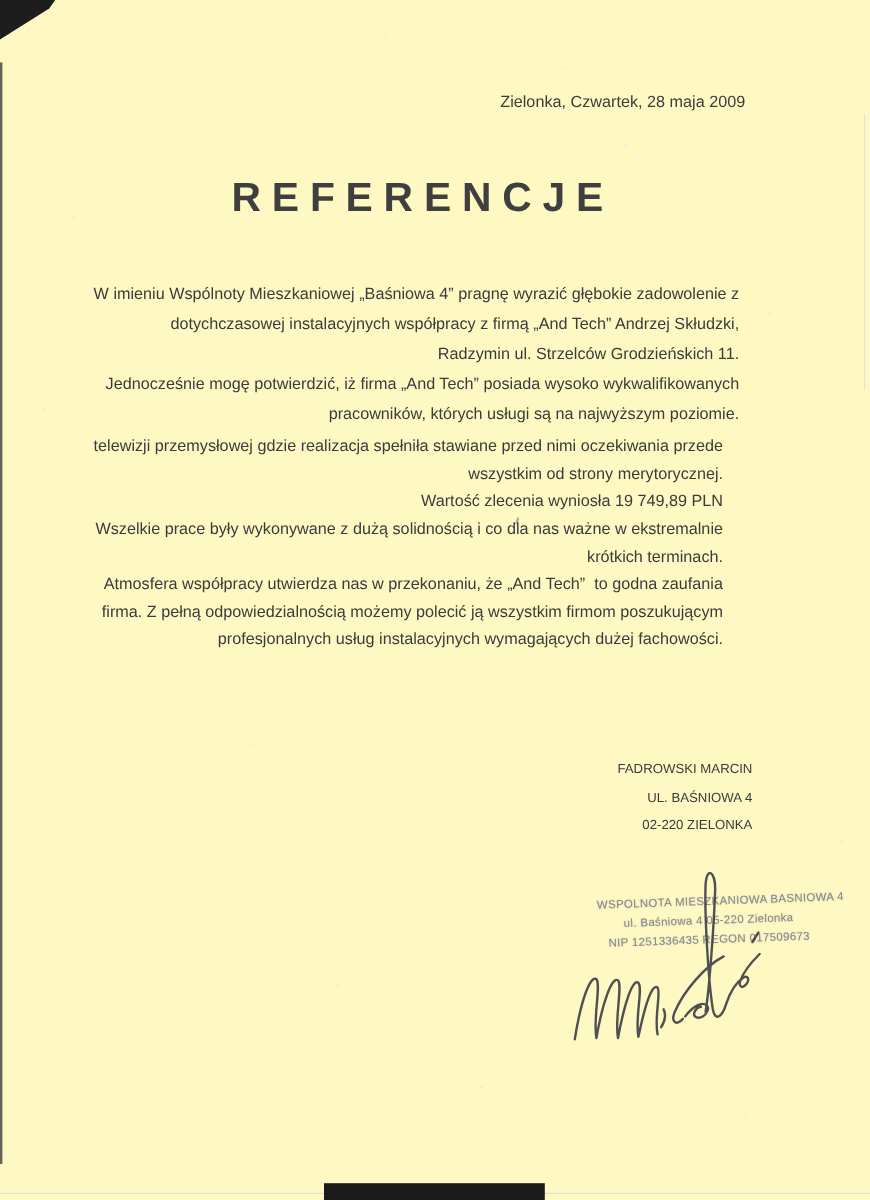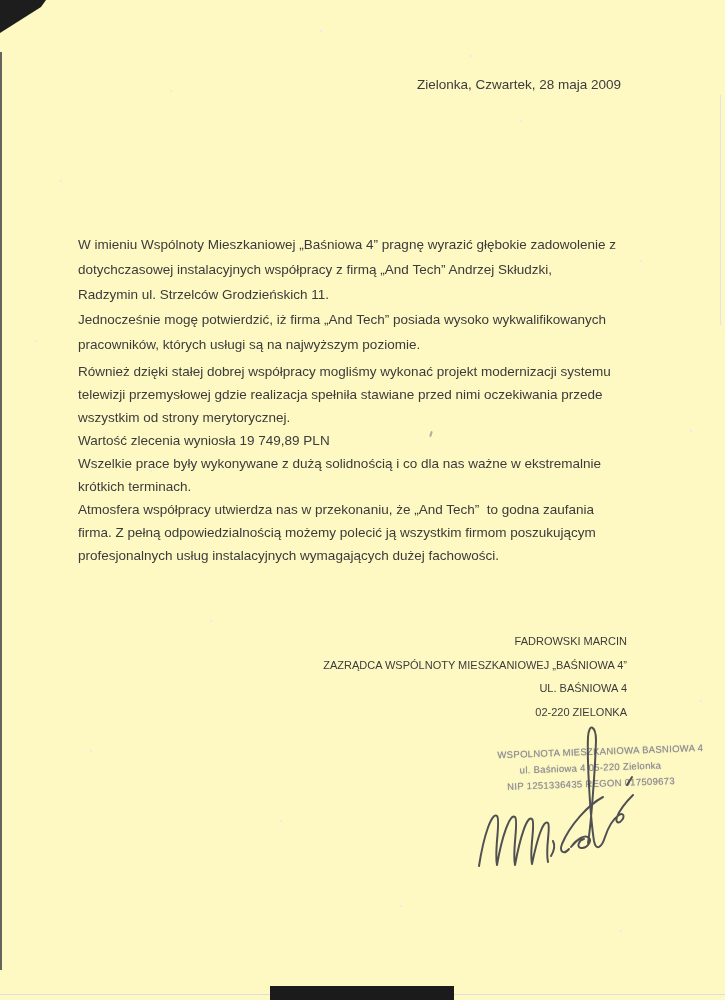--- a/index.html
+++ b/index.html
@@ -26,21 +26,21 @@
   .stray-tick{position:absolute;left:430px;top:431px;width:2px;height:6px;background:#9a9a9a;transform:rotate(18deg);border-radius:1px;opacity:.8;}
 
   .date-line{position:absolute;top:77px;right:104px;font-size:13.5px;color:#3c3c3c;}
 
   .title{
     position:absolute;left:193px;top:146px;
     font-size:34px;font-weight:bold;letter-spacing:9px;
     color:#3f3f3f;white-space:pre;
   }
 
-  .para{position:absolute;left:78px;font-size:13.5px;color:#3b3b3b;}
+  .para{position:absolute;left:78px;font-size:13.5px;color:#3b3b3b;text-align:right;}
   .para .line{white-space:pre;}
   .para-1{top:232px;line-height:25px;}
   .para-2{top:360px;line-height:23px;}
 
   .sig-block{
     position:absolute;top:630px;right:98px;
     font-size:11px;line-height:23.5px;color:#3b3b3b;
     text-align:right;
   }
   .sig-block .line{white-space:pre;}
@@ -67,44 +67,43 @@
   </svg>
   <div class="edge-line-left"></div>
   <div class="edge-line-right"></div>
   <div class="bottom-faint-line"></div>
   <div class="bottom-bar"></div>
   <div class="speckles"></div>
   <div class="stray-tick"></div>
 
   <div class="date-line">Zielonka, Czwartek, 28 maja 2009</div>
 
+  <div class="title">REFERENCJE</div>
 
   <div class="para para-1">
     <div class="line">W imieniu Wspólnoty Mieszkaniowej „Baśniowa 4” pragnę wyrazić głębokie zadowolenie z</div>
     <div class="line">dotychczasowej instalacyjnych współpracy z firmą „And Tech” Andrzej Skłudzki,</div>
     <div class="line">Radzymin ul. Strzelców Grodzieńskich 11.</div>
     <div class="line">Jednocześnie mogę potwierdzić, iż firma „And Tech” posiada wysoko wykwalifikowanych</div>
     <div class="line">pracowników, których usługi są na najwyższym poziomie.</div>
   </div>
 
   <div class="para para-2">
-    <div class="line">Również dzięki stałej dobrej współpracy mogliśmy wykonać projekt modernizacji systemu</div>
     <div class="line">telewizji przemysłowej gdzie realizacja spełniła stawiane przed nimi oczekiwania przede</div>
     <div class="line">wszystkim od strony merytorycznej.</div>
     <div class="line">Wartość zlecenia wyniosła 19 749,89 PLN</div>
     <div class="line">Wszelkie prace były wykonywane z dużą solidnością i co dla nas ważne w ekstremalnie</div>
     <div class="line">krótkich terminach.</div>
     <div class="line">Atmosfera współpracy utwierdza nas w przekonaniu, że „And Tech”  to godna zaufania</div>
     <div class="line">firma. Z pełną odpowiedzialnością możemy polecić ją wszystkim firmom poszukującym</div>
     <div class="line">profesjonalnych usług instalacyjnych wymagających dużej fachowości.</div>
   </div>
 
   <div class="sig-block">
     <div class="line">FADROWSKI MARCIN</div>
-    <div class="line">ZAZRĄDCA WSPÓLNOTY MIESZKANIOWEJ „BAŚNIOWA 4”</div>
     <div class="line">UL. BAŚNIOWA 4</div>
     <div class="line">02-220 ZIELONKA</div>
   </div>
 
   <div class="stamp">
     <div class="line">WSPOLNOTA MIESZKANIOWA BASNIOWA 4</div>
     <div class="line">ul. Baśniowa 4  05-220 Zielonka</div>
     <div class="line">NIP 1251336435  REGON 017509673</div>
   </div>
 

